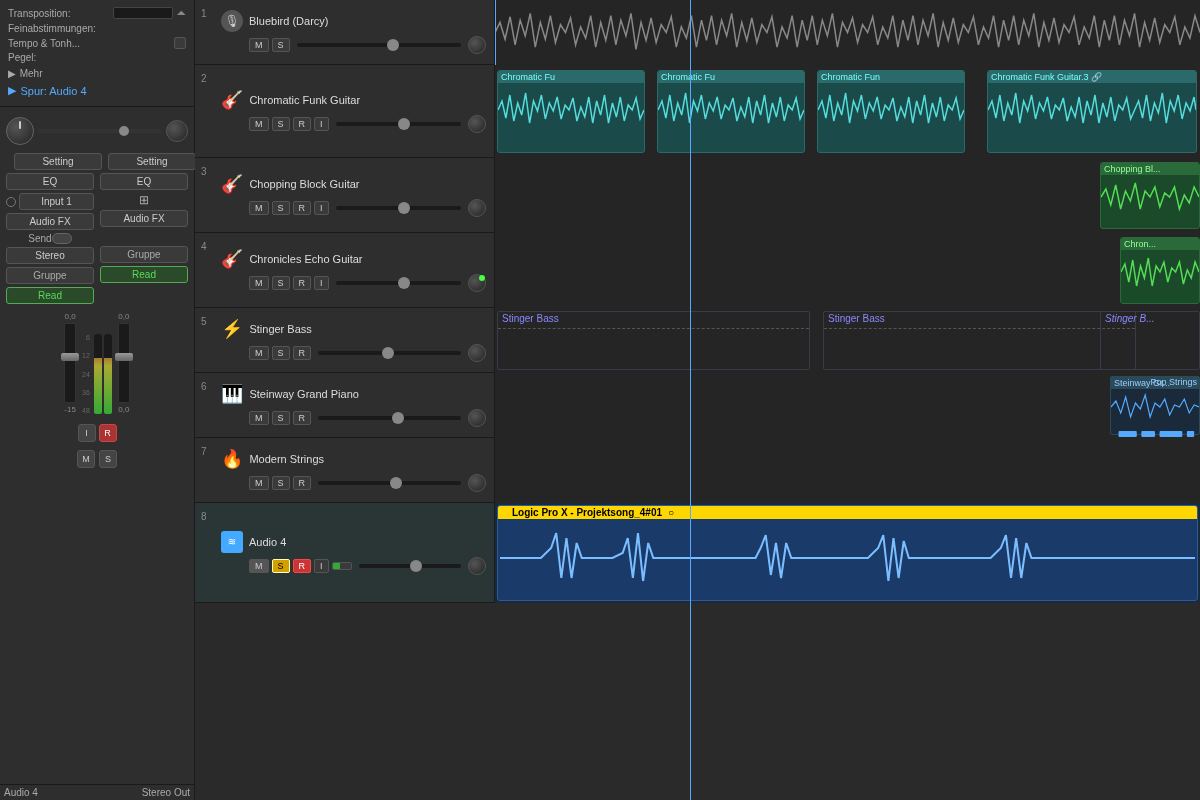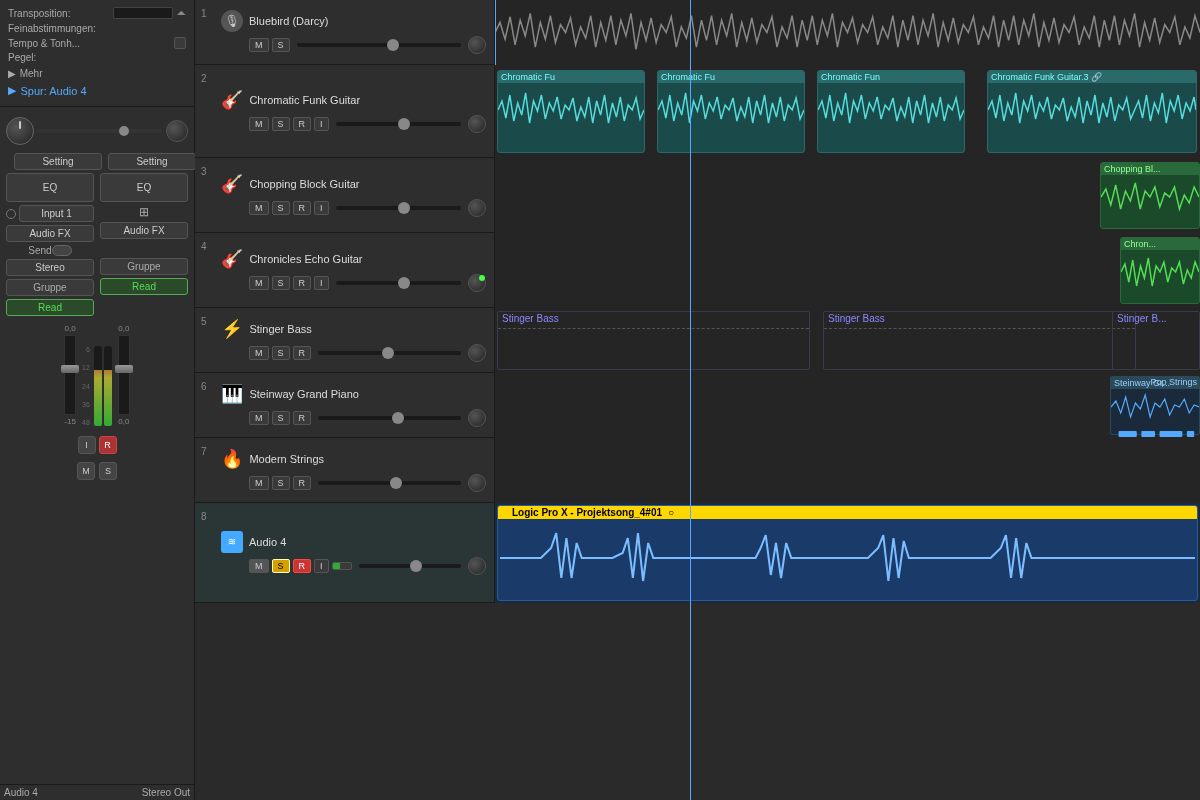--- a/index.html
+++ b/index.html
@@ -104,21 +104,21 @@
       width: 100%;
       text-align: center;
       margin-left: 16px;
     }
 
     .eq-btn {
       background: #3a3a3a;
       border: 1px solid #555;
       color: #ccc;
       font-size: 10px;
-      padding: 8px 8px;
+      padding: 2px 8px;
       border-radius: 3px;
       cursor: pointer;
       width: 100%;
       text-align: center;
     }
 
     .input-btn {
       background: #3a3a3a;
       border: 1px solid #555;
       color: #ccc;
@@ -739,21 +739,21 @@
       <div style="position:absolute;left:2px;width:313px;top:3px;bottom:3px;background:transparent;border:1px solid #3a3a4a;border-radius:2px;">
         <div style="color:#88f;font-size:10px;padding:1px 4px;">Stinger Bass</div>
         <div style="position:absolute;left:0;right:0;top:16px;bottom:3px;border-top:1px dashed #555;"></div>
       </div>
 
       <div style="position:absolute;left:328px;width:313px;top:3px;bottom:3px;background:transparent;border:1px solid #3a3a4a;border-radius:2px;">
         <div style="color:#88f;font-size:10px;padding:1px 4px;">Stinger Bass</div>
         <div style="position:absolute;left:0;right:0;top:16px;bottom:3px;border-top:1px dashed #555;"></div>
       </div>
 
-      <div style="position:absolute;right:0;width:88px;top:3px;bottom:3px;background:transparent;border:1px solid #3a3a4a;border-radius:2px;">
+      <div style="position:absolute;right:0;width:100px;top:3px;bottom:3px;background:transparent;border:1px solid #3a3a4a;border-radius:2px;font-style:italic;">
         <div style="color:#88f;font-size:10px;padding:1px 4px;">Stinger B...</div>
       </div>
     </div>
   </div>
 
   <div class="track-row track-6">
     <div class="track-header">
       <span class="track-number">6</span>
       <div class="track-name-row">
         <div style="font-size:18px;">🎹</div>

